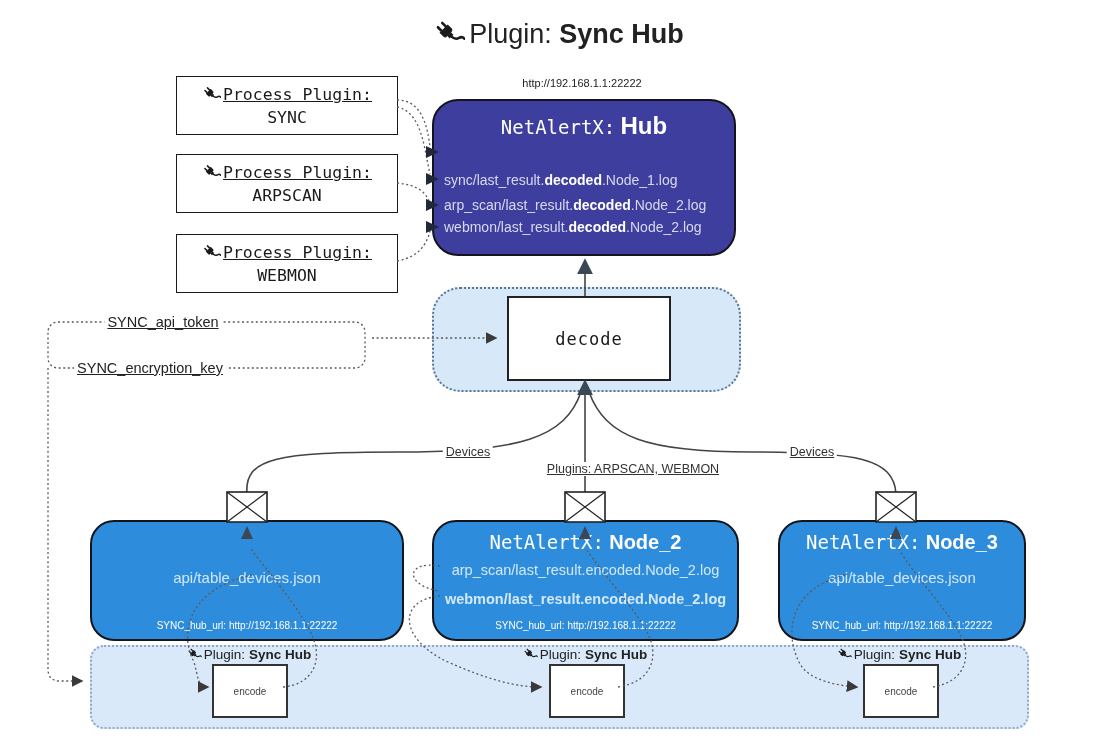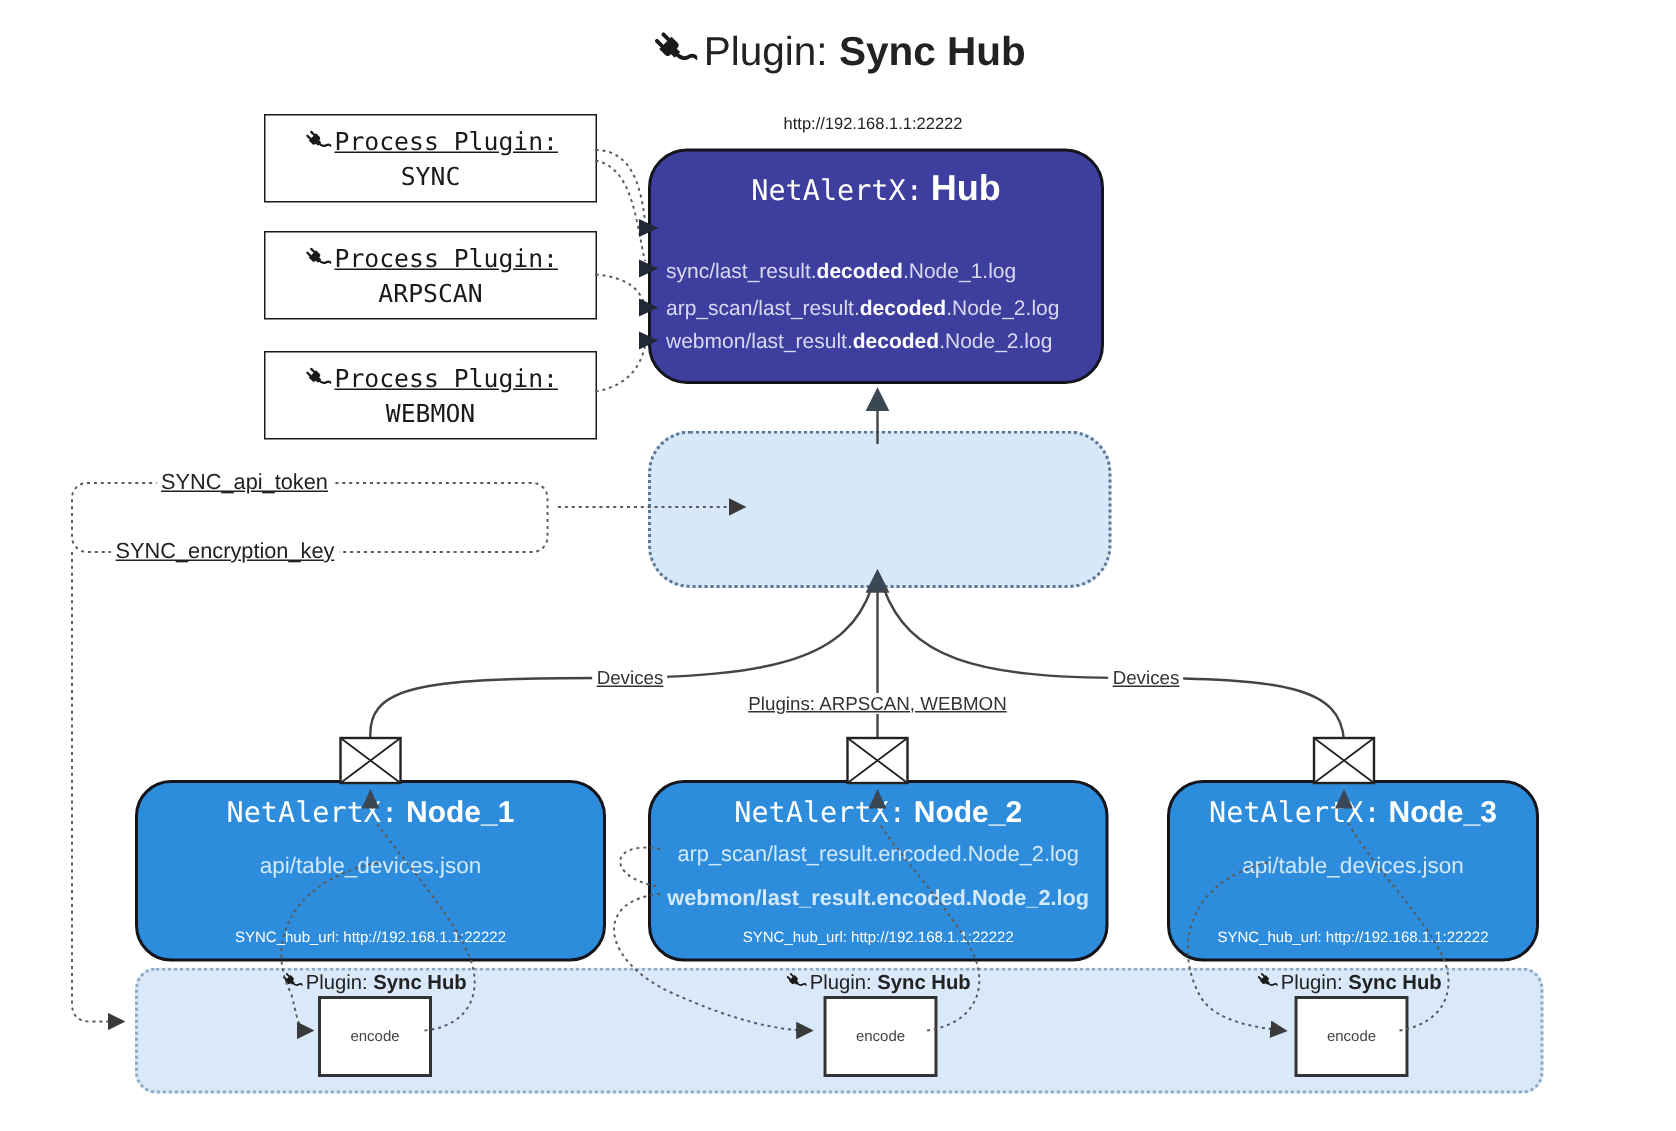--- a/index.html
+++ b/index.html
@@ -33,21 +33,21 @@
 
   
   .dband{left:432px;top:287px;width:305px;height:101px;background:#d7e8f9;
          border:2px dotted #5b7693;border-radius:28px;}
   .decode-box{left:507px;top:296px;width:160px;height:81px;background:#fff;border:2px solid #222;
               display:flex;align-items:center;justify-content:center;font-size:17px;letter-spacing:1px;}
 
   
   .tag{transform:translate(-50%,-50%);background:#fff;padding:0 3px;white-space:nowrap;z-index:6;text-decoration:underline;}
   .settings-tag{font-size:14.5px;color:#222;}
-  .edge-label{font-size:12.5px;color:#333;}
+  .edge-label{font-size:12.5px;color:#333;margin-left:48px;}
 
   
   .node{top:520px;height:117px;background:#2d8cdb;border:2px solid #14141c;border-radius:24px;}
   .node-title{left:0;top:9px;width:100%;text-align:center;color:#fff;font-size:19px;white-space:nowrap;}
   .node-title .pre{font-family:"DejaVu Sans Mono",monospace;}
   .node-title b{font-size:20px;}
   .node-line{left:0;width:100%;text-align:center;color:#d2e9fb;font-size:14.5px;white-space:nowrap;}
   .node-url{left:0;bottom:8px;width:100%;text-align:center;color:#fff;font-size:10px;white-space:nowrap;}
 
   
@@ -110,30 +110,30 @@
 
   <div class="abs hub-url">http://192.168.1.1:22222</div>
   <div class="abs hub">
     <div class="abs hub-title"><span class="pre">NetAlertX:</span> <b>Hub</b></div>
     <div class="abs hub-line" style="top:43px;margin-top:28px;"><span>sync/last_result.</span><b>decoded</b><span>.Node_1.log</span></div>
     <div class="abs hub-line" style="top:96px;"><span>arp_scan/last_result.</span><b>decoded</b><span>.Node_2.log</span></div>
     <div class="abs hub-line" style="top:118px;"><span>webmon/last_result.</span><b>decoded</b><span>.Node_2.log</span></div>
   </div>
 
   <div class="abs dband"></div>
+  <div class="abs decode-box mono">decode</div>
 
   <div class="abs tag settings-tag" style="left:163px;top:322px;">SYNC_api_token</div>
   <div class="abs tag settings-tag" style="left:150px;top:368px;">SYNC_encryption_key</div>
 
   <div class="abs tag edge-label" style="left:420px;top:452px;">Devices</div>
   <div class="abs tag edge-label" style="left:585px;top:469px;">Plugins: ARPSCAN, WEBMON</div>
   <div class="abs tag edge-label" style="left:764px;top:452px;">Devices</div>
 
   <div class="abs node" style="left:90px;width:310px;">
-    <div class="abs node-title"><span class="pre">NetAlertX:</span> <b>Node_1</b></div>
     <div class="abs node-line" style="top:47px;font-size:15px;">api/table_devices.json</div>
     <div class="abs node-url">SYNC_hub_url: http://192.168.1.1:22222</div>
   </div>
   <div class="abs node" style="left:432px;width:303px;">
     <div class="abs node-title"><span class="pre">NetAlertX:</span> <b>Node_2</b></div>
     <div class="abs node-line" style="top:40px;">arp_scan/last_result.encoded.Node_2.log</div>
     <div class="abs node-line" style="top:69px;font-weight:bold;">webmon/last_result.encoded.Node_2.log</div>
     <div class="abs node-url">SYNC_hub_url: http://192.168.1.1:22222</div>
   </div>
   <div class="abs node" style="left:778px;width:244px;">

